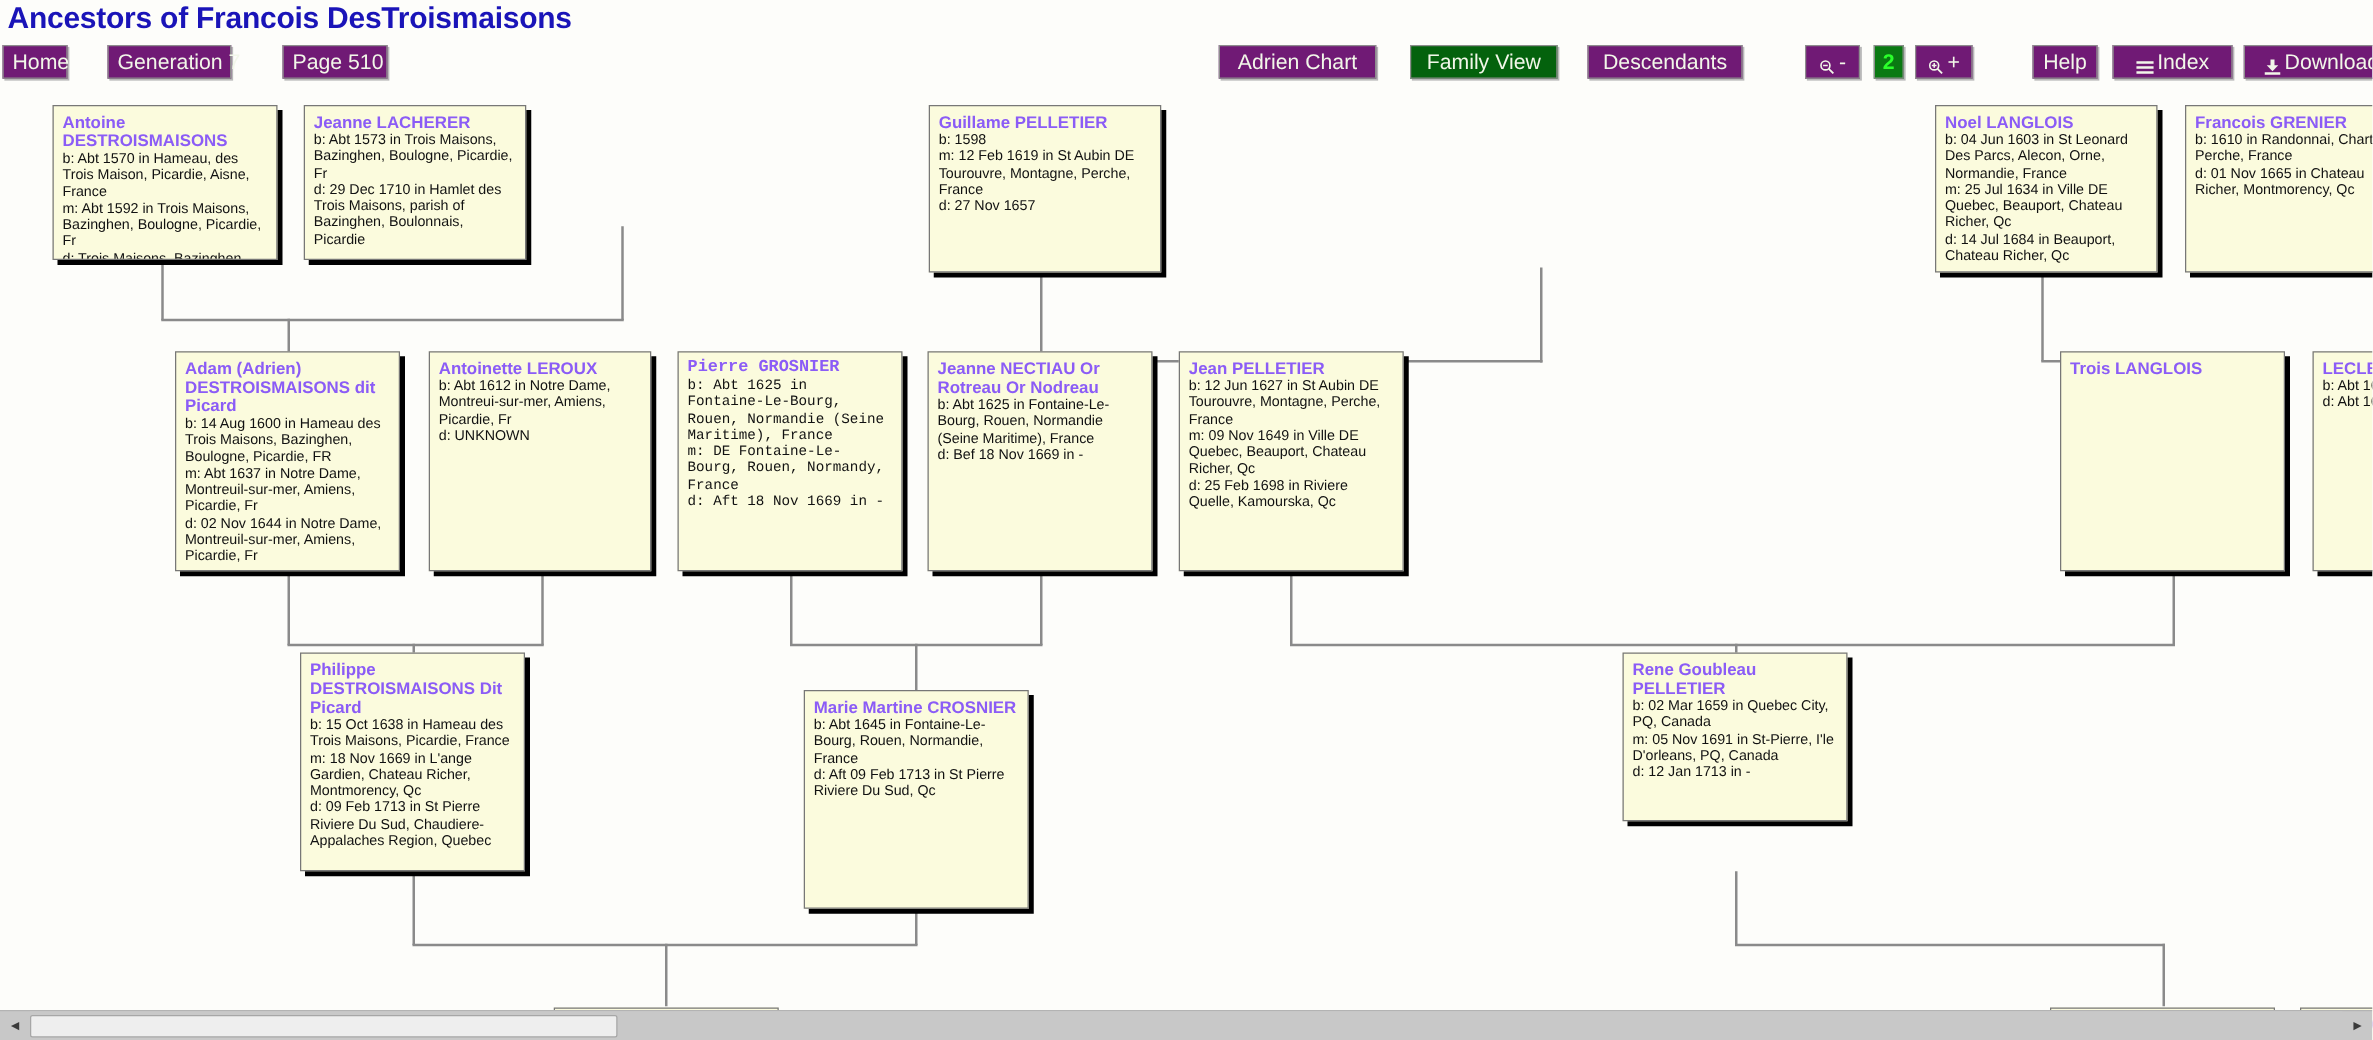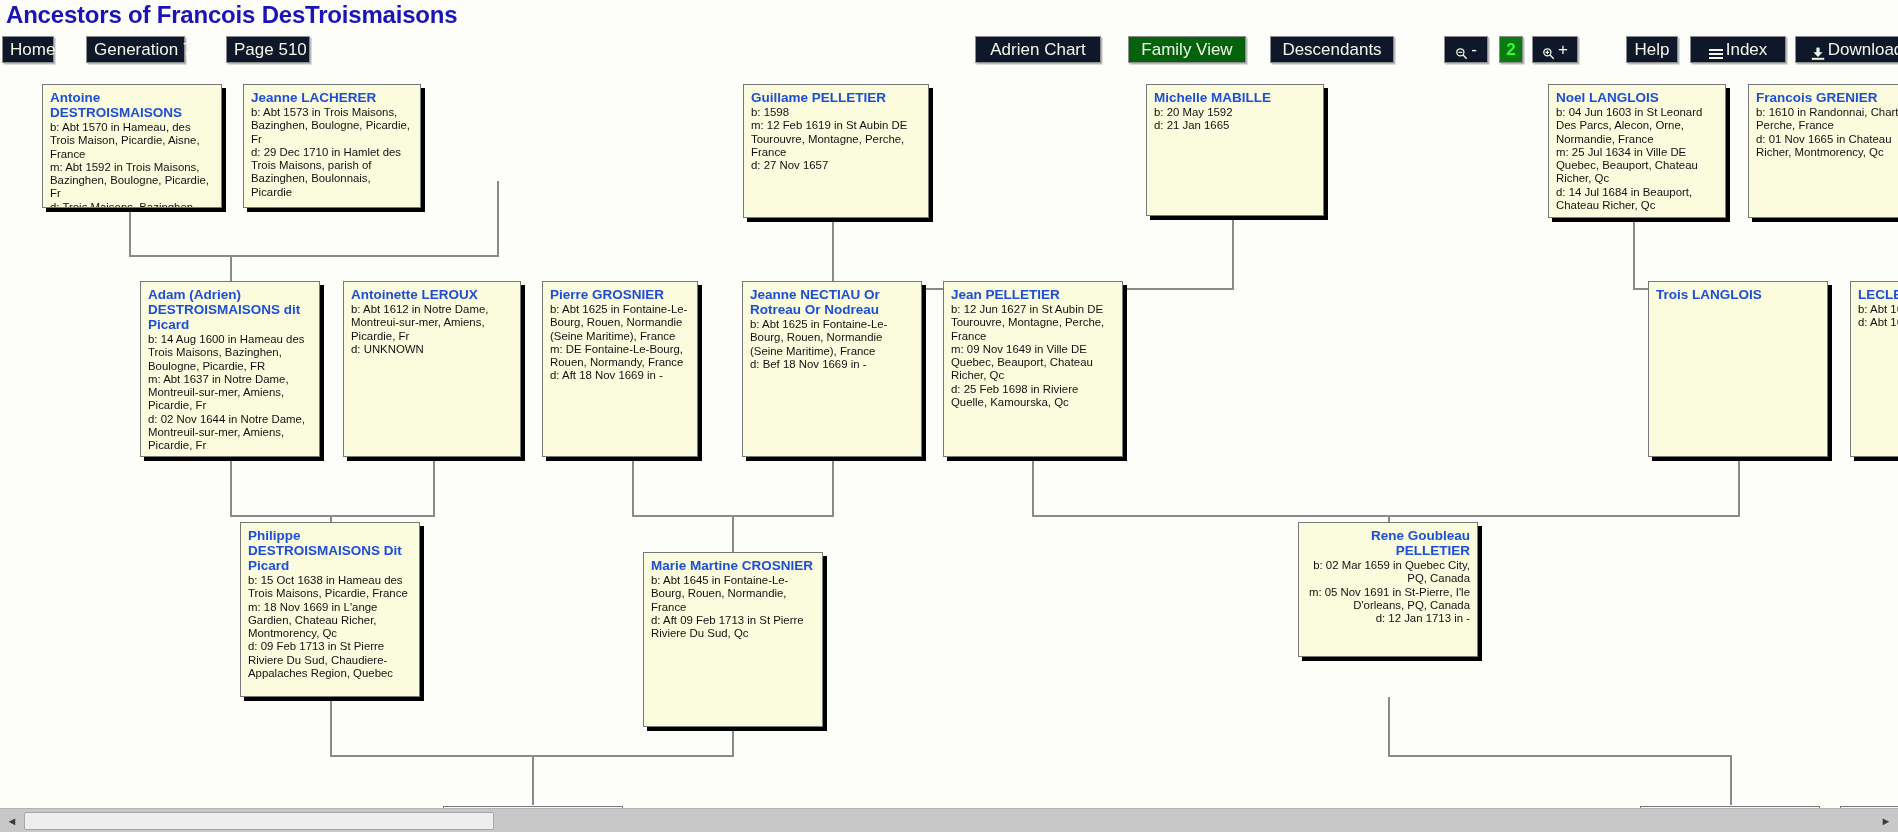--- a/index.html
+++ b/index.html
@@ -15,21 +15,21 @@
 
   
   #page-title {
     position: absolute; left: 6px; top: 1px;
     font-size: 24px; font-weight: bold; color: #1a14b8;
     letter-spacing: -0.2px; white-space: nowrap;
   }
   #toolbar { position: absolute; left: 0; top: 36px; width: 1898px; height: 30px; }
   .btn {
     position: absolute; top: 0; height: 27px;
-    background: #0f172a; color: #f2f7e9;
+    background: #701a75; color: #f2f7e9;
     border: 1px solid #8d8d8d;
     box-shadow: 1.5px 1.5px 0 #b9b9b9;
     font-size: 17px; line-height: 25px;
     padding: 0 7px; white-space: nowrap;
     cursor: pointer; text-align: center;
     font-family: "Liberation Sans", sans-serif;
   }
   .btn.dark { background: #04620d; }
   .btn.zoomlevel {
     background: #0a7a12; color: #2bff2b; font-weight: bold;
@@ -43,21 +43,21 @@
 
   .pbox {
     position: absolute;
     background: #fbfbdd;
     border: 1px solid #777;
     box-shadow: 4px 4px 0 #000;
     padding: 5px 7px 4px 7px;
     overflow: hidden;
   }
   .pname {
-    font-size: 13.5px; font-weight: bold; color: #1d4ed8;
+    font-size: 13.5px; font-weight: bold; color: #8b5cf6;
     line-height: 15px; margin-bottom: 1px;
   }
   .pdet {
     font-size: 11.4px; color: #111; line-height: 13.3px;
     white-space: pre-line;
   }
 
   
   .ln { position: absolute; background: #8a8a8a; }
   .ln.h { height: 2px; }
@@ -179,25 +179,20 @@
       <div class="pname">Jeanne LACHERER</div>
       <div class="pdet">b: Abt 1573 in Trois Maisons, Bazinghen, Boulogne, Picardie, Fr
 d: 29 Dec 1710 in Hamlet des Trois Maisons, parish of Bazinghen, Boulonnais, Picardie</div>
     </div>
     <div class="pbox" style="left:743px; top:18px; width:186px; height:134px;">
       <div class="pname">Guillame PELLETIER</div>
       <div class="pdet">b: 1598
 m: 12 Feb 1619 in St Aubin DE Tourouvre, Montagne, Perche, France
 d: 27 Nov 1657</div>
     </div>
-    <div class="pbox" style="left:1146px;top:18px; width:178px; height:132px;">
-      <div class="pname">Michelle MABILLE</div>
-      <div class="pdet">b: 20 May 1592
-d: 21 Jan 1665</div>
-    </div>
     <div class="pbox" style="left:1548px;top:18px; width:178px; height:134px;">
       <div class="pname">Noel LANGLOIS</div>
       <div class="pdet">b: 04 Jun 1603 in St Leonard Des Parcs, Alecon, Orne, Normandie, France
 m: 25 Jul 1634 in Ville DE Quebec, Beauport, Chateau Richer, Qc
 d: 14 Jul 1684 in Beauport, Chateau Richer, Qc</div>
     </div>
     <div class="pbox" style="left:1748px;top:18px; width:178px; height:134px;">
       <div class="pname">Francois GRENIER</div>
       <div class="pdet">b: 1610 in Randonnai, Chartres, Perche, France
 d: 01 Nov 1665 in Chateau Richer, Montmorency, Qc</div>
@@ -207,21 +202,21 @@
       <div class="pname">Adam (Adrien) DESTROISMAISONS dit Picard</div>
       <div class="pdet">b: 14 Aug 1600 in Hameau des Trois Maisons, Bazinghen, Boulogne, Picardie, FR
 m: Abt 1637 in Notre Dame, Montreuil-sur-mer, Amiens, Picardie, Fr
 d: 02 Nov 1644 in Notre Dame, Montreuil-sur-mer, Amiens, Picardie, Fr</div>
     </div>
     <div class="pbox" style="left:343px; top:215px; width:178px; height:176px;">
       <div class="pname">Antoinette LEROUX</div>
       <div class="pdet">b: Abt 1612 in Notre Dame, Montreui-sur-mer, Amiens, Picardie, Fr
 d: UNKNOWN</div>
     </div>
-    <div class="pbox" style="left:542px; top:215px; width:156px; height:176px;">
+    <div class="pbox" style="left:542px; top:215px; width:180px; height:176px;font-family:Liberation Mono, monospace;">
       <div class="pname">Pierre GROSNIER</div>
       <div class="pdet">b: Abt 1625 in Fontaine-Le-Bourg, Rouen, Normandie (Seine Maritime), France
 m: DE Fontaine-Le-Bourg, Rouen, Normandy, France
 d: Aft 18 Nov 1669 in -</div>
     </div>
     <div class="pbox" style="left:742px; top:215px; width:180px; height:176px;">
       <div class="pname">Jeanne NECTIAU Or Rotreau Or Nodreau</div>
       <div class="pdet">b: Abt 1625 in Fontaine-Le-Bourg, Rouen, Normandie (Seine Maritime), France
 d: Bef 18 Nov 1669 in -</div>
     </div>
@@ -244,21 +239,21 @@
       <div class="pname">Philippe DESTROISMAISONS Dit Picard</div>
       <div class="pdet">b: 15 Oct 1638 in Hameau des Trois Maisons, Picardie, France
 m: 18 Nov 1669 in L'ange Gardien, Chateau Richer, Montmorency, Qc
 d: 09 Feb 1713 in St Pierre Riviere Du Sud, Chaudiere-Appalaches Region, Quebec</div>
     </div>
     <div class="pbox" style="left:643px; top:456px; width:180px; height:175px;margin-top:30px;">
       <div class="pname">Marie Martine CROSNIER</div>
       <div class="pdet">b: Abt 1645 in Fontaine-Le-Bourg, Rouen, Normandie, France
 d: Aft 09 Feb 1713 in St Pierre Riviere Du Sud, Qc</div>
     </div>
-    <div class="pbox" style="left:1298px;top:456px; width:180px; height:135px;text-align:right;">
+    <div class="pbox" style="left:1298px;top:456px; width:180px; height:135px;">
       <div class="pname">Rene Goubleau PELLETIER</div>
       <div class="pdet">b: 02 Mar 1659 in Quebec City, PQ, Canada
 m: 05 Nov 1691 in St-Pierre, I'le D'orleans, PQ, Canada
 d: 12 Jan 1713 in -</div>
     </div>
 
     <div class="pbox" style="left:443px; top:740px; width:180px; height:130px;">
       <div class="pname">Jacques DESTROISMAISONS dit Picard</div>
 
     </div>

